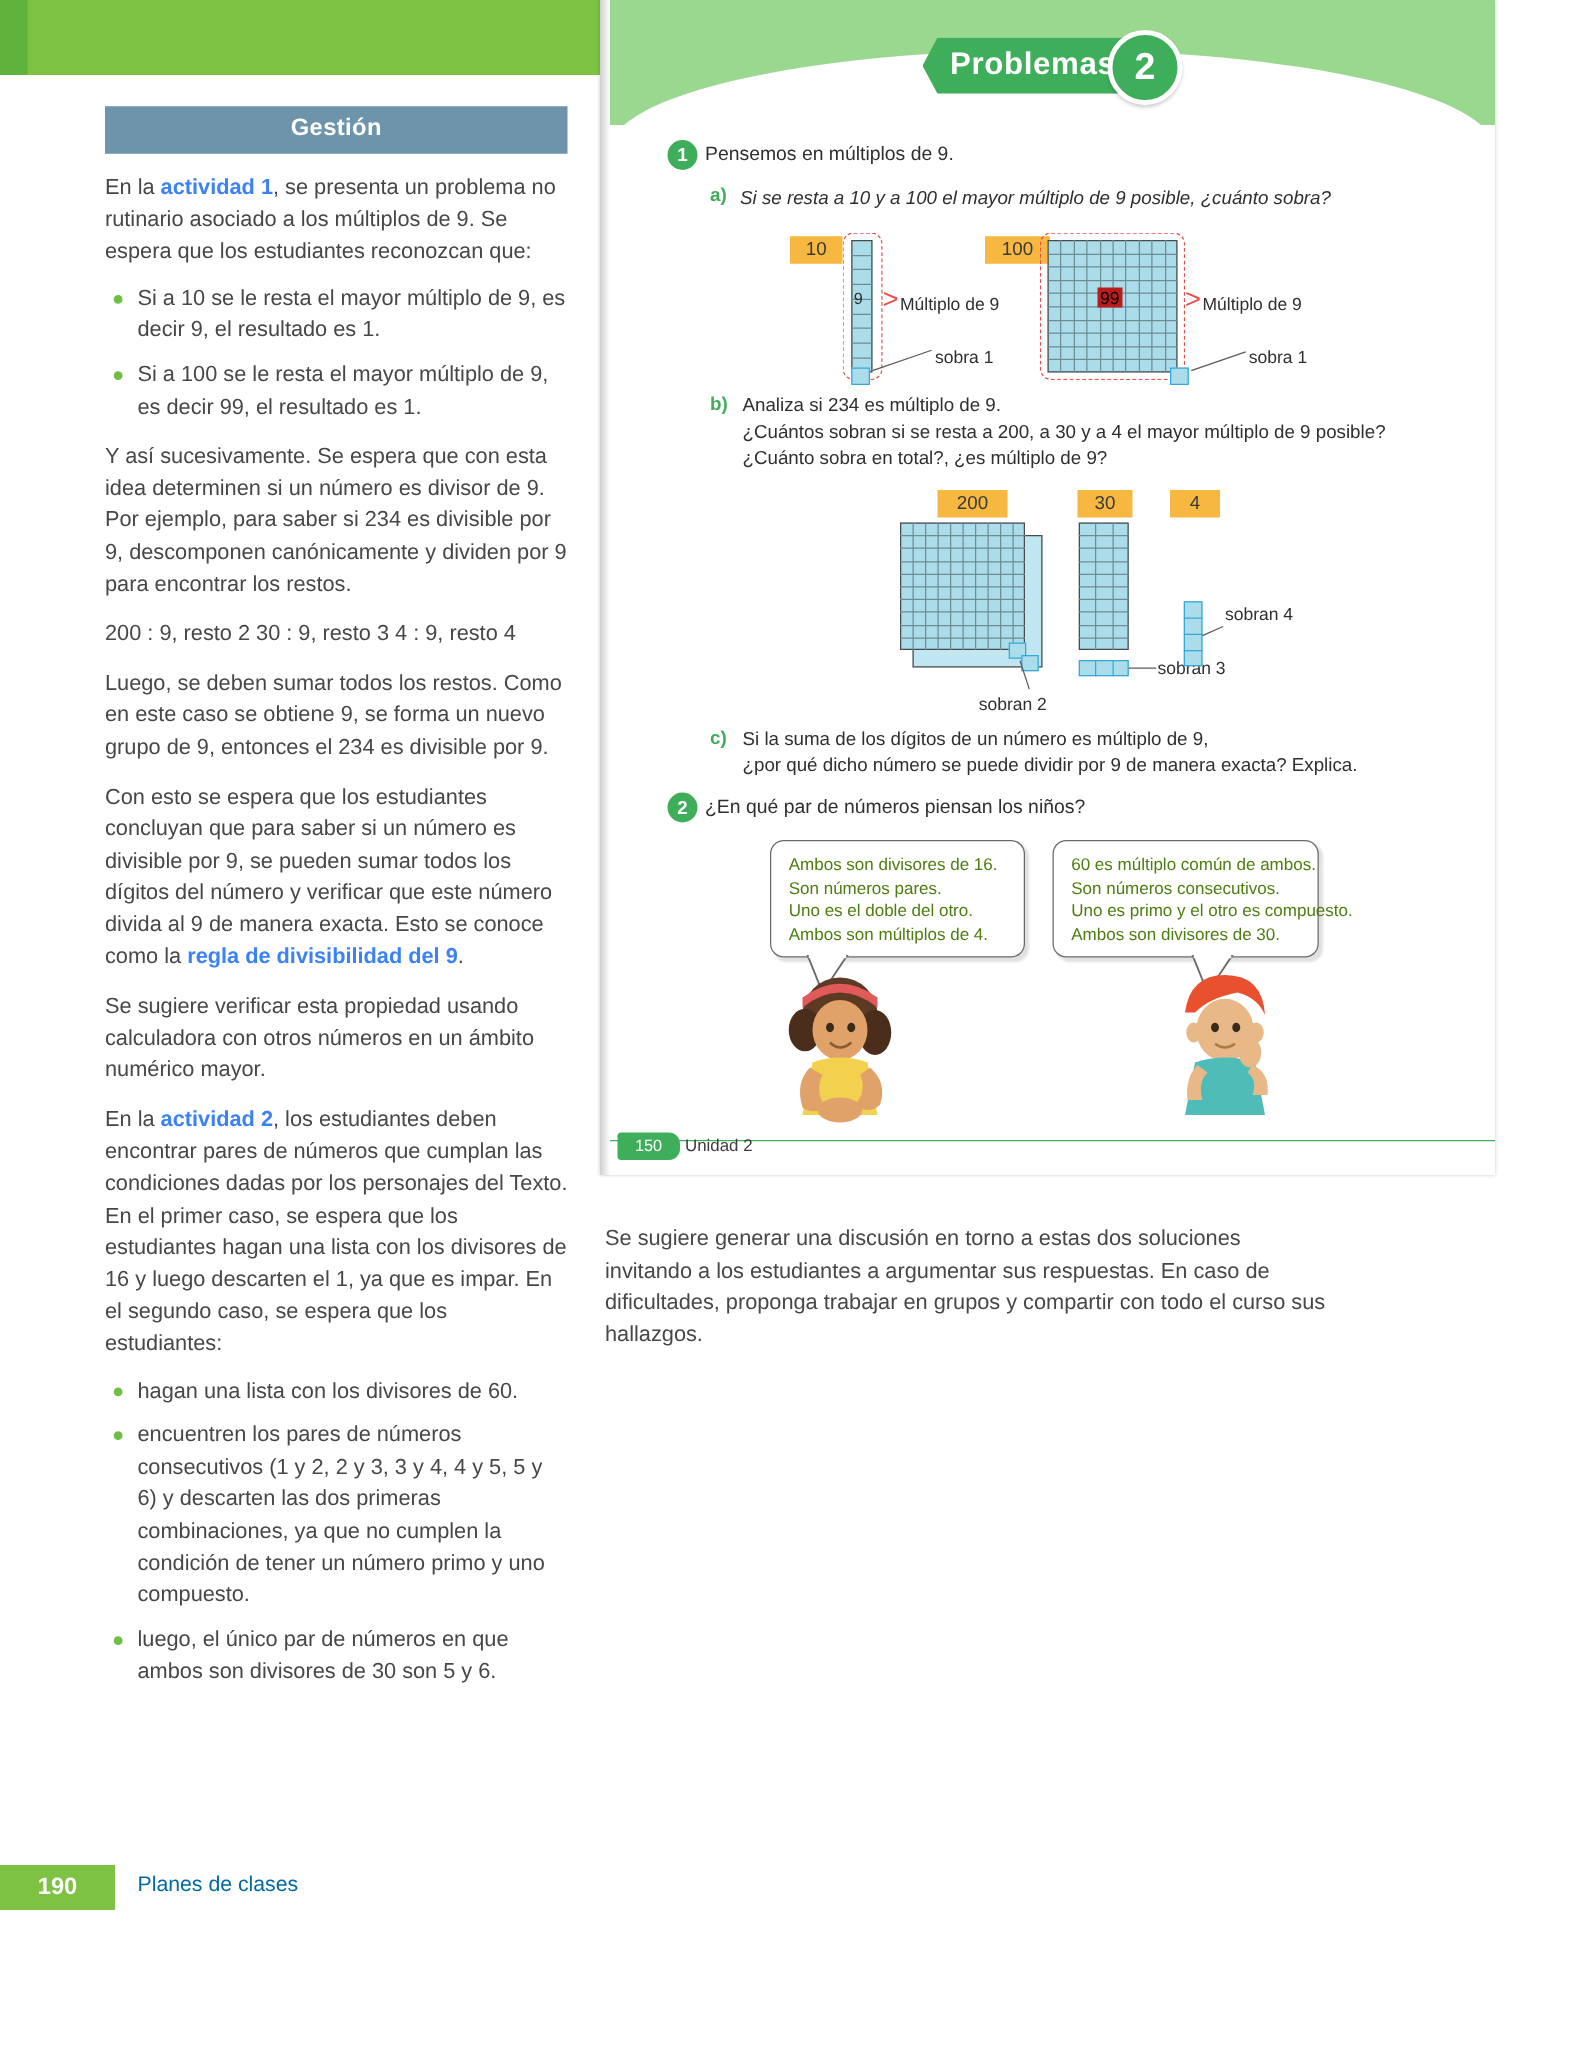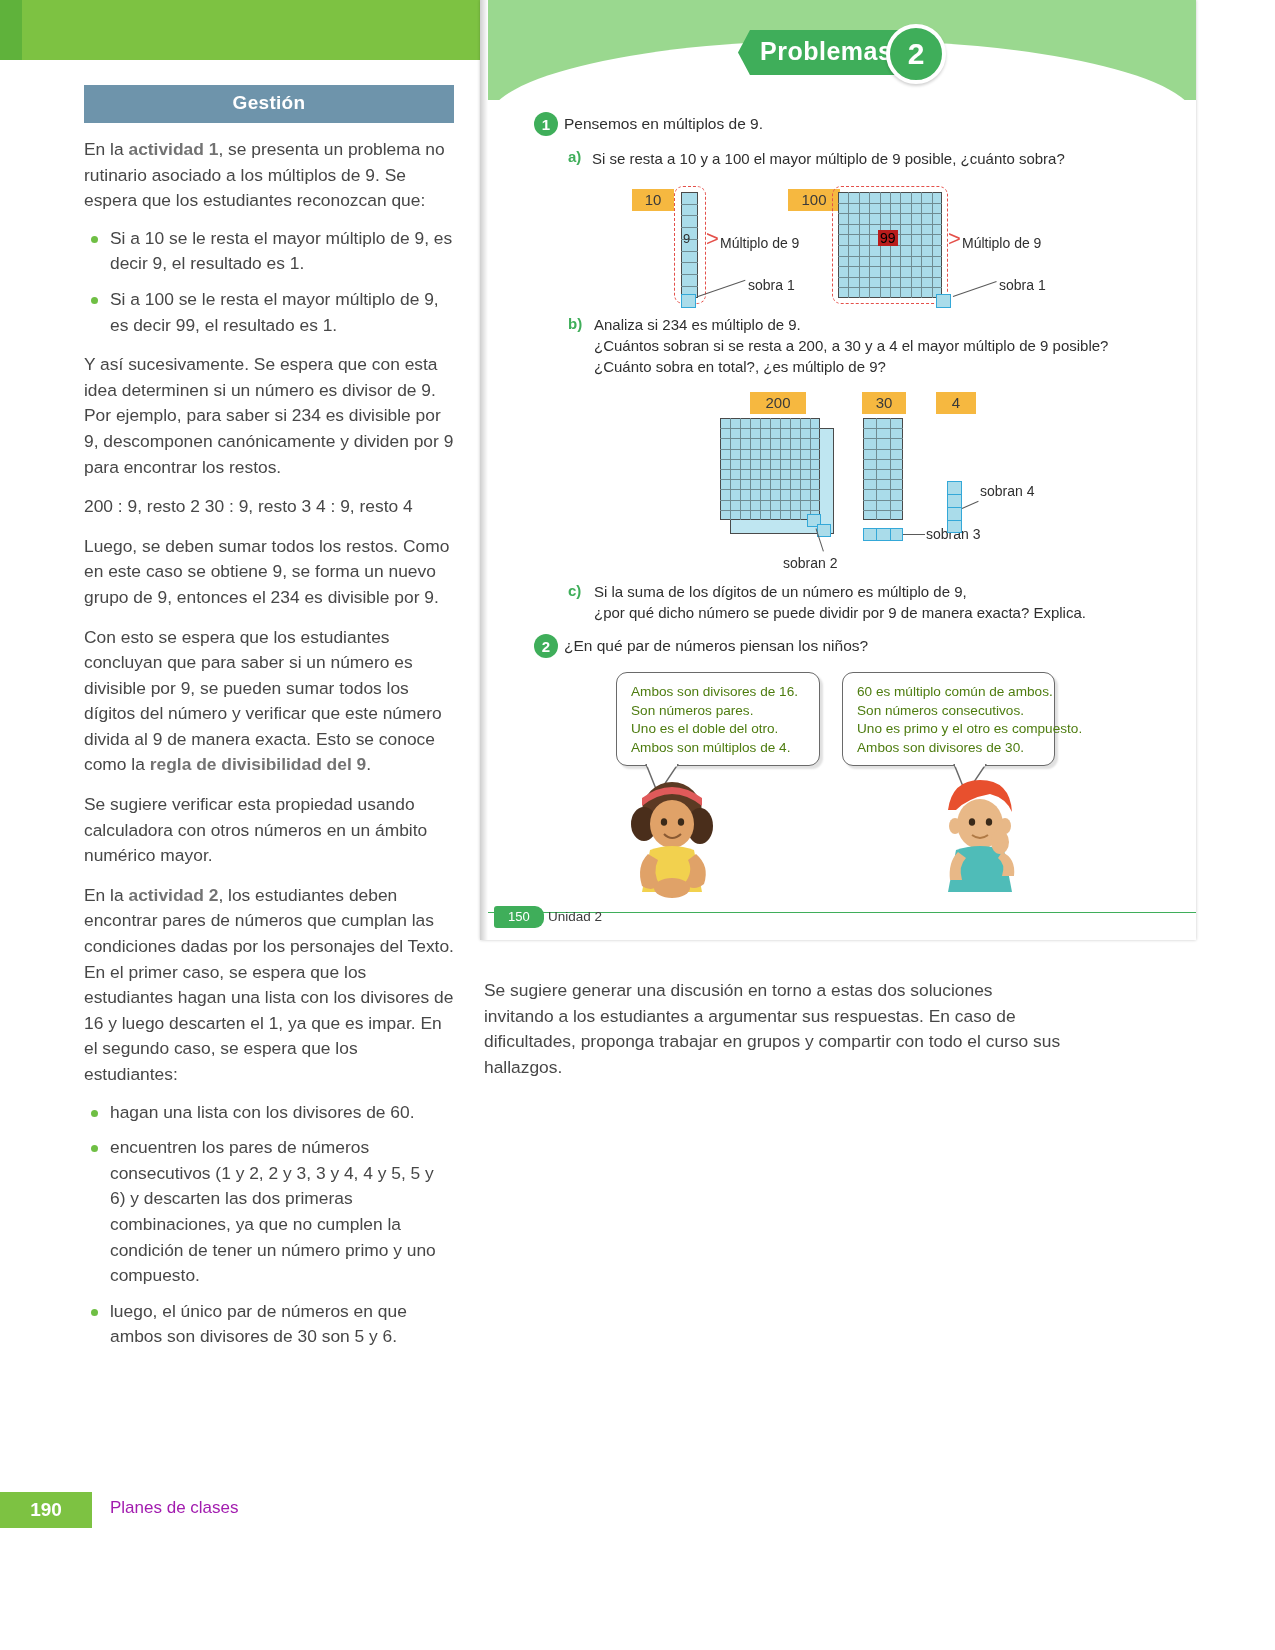--- a/index.html
+++ b/index.html
@@ -34,21 +34,21 @@
     padding:7px 0 9px 0;
     letter-spacing:.3px;
   }
   .body-p{
     color:#474747;
     font-size:17.4px;
     line-height:25.6px;
     margin:14px 0 0 0;
     font-family:"Liberation Sans", sans-serif;
   }
-  .body-p b{color:#737373;font-weight:bold;}
+  .body-p b{color:#3b82f6;font-weight:bold;}
   ul.bullets{margin:12px 0 0 0;padding:0;list-style:none;}
   ul.bullets li{
     position:relative;
     padding-left:26px;
     color:#474747;
     font-size:17.4px;
     line-height:25.6px;
     margin-bottom:10px;
   }
   ul.bullets li:before{
@@ -63,21 +63,21 @@
     position:absolute;left:0px;top:1492px;
     width:92px;height:36px;
     background:#7dc242;
     color:#ffffff;
     font-size:19px;
     font-weight:bold;
     display:flex;align-items:center;justify-content:center;
   }
   .footer-text{
     position:absolute;left:110px;top:1498px;
-    color:#a21caf;font-size:17px;
+    color:#0369a1;font-size:17px;
   }
 
   
   .book{
     position:absolute;left:480px;top:0px;
     width:716px;height:940px;
     background:#ffffff;
     box-shadow:0 0 3px rgba(0,0,0,.22);
     overflow:hidden;
   }
@@ -233,21 +233,21 @@
 
   <div style="position:absolute;left:258px;top:30px;">
     <div class="prob-tag">Problemas</div>
     <div class="prob-num">2</div>
   </div>
 
   <div class="q-num" style="left:54px;top:112px;">1</div>
   <div class="q-head bk-text" style="left:84px;top:115px;">Pensemos en múltiplos de 9.</div>
 
   <div class="sub-let" style="left:88px;top:148px;">a)</div>
-  <div class="sub-txt" style="left:112px;top:148px;">Si se resta a 10 y a 100 el mayor múltiplo de 9 posible, ¿cuánto sobra?</div>
+  <div class="sub-txt" style="left:112px;top:148px;font-style:italic;">Si se resta a 10 y a 100 el mayor múltiplo de 9 posible, ¿cuánto sobra?</div>
 
   <div>
 
     <div class="orange-lbl" style="left:152px;top:189px;width:42px;">10</div>
 
     <div class="dashed-red" style="left:194px;top:186px;width:32px;height:118px;"></div>
 
     <div class="blk" style="left:201px;top:192px;width:17px;height:106px;"></div>
     <div class="grid-h" style="left:201px;top:203.7px;width:17px;height:1px;"></div>
     <div class="grid-h" style="left:201px;top:215.4px;width:17px;height:1px;"></div>

